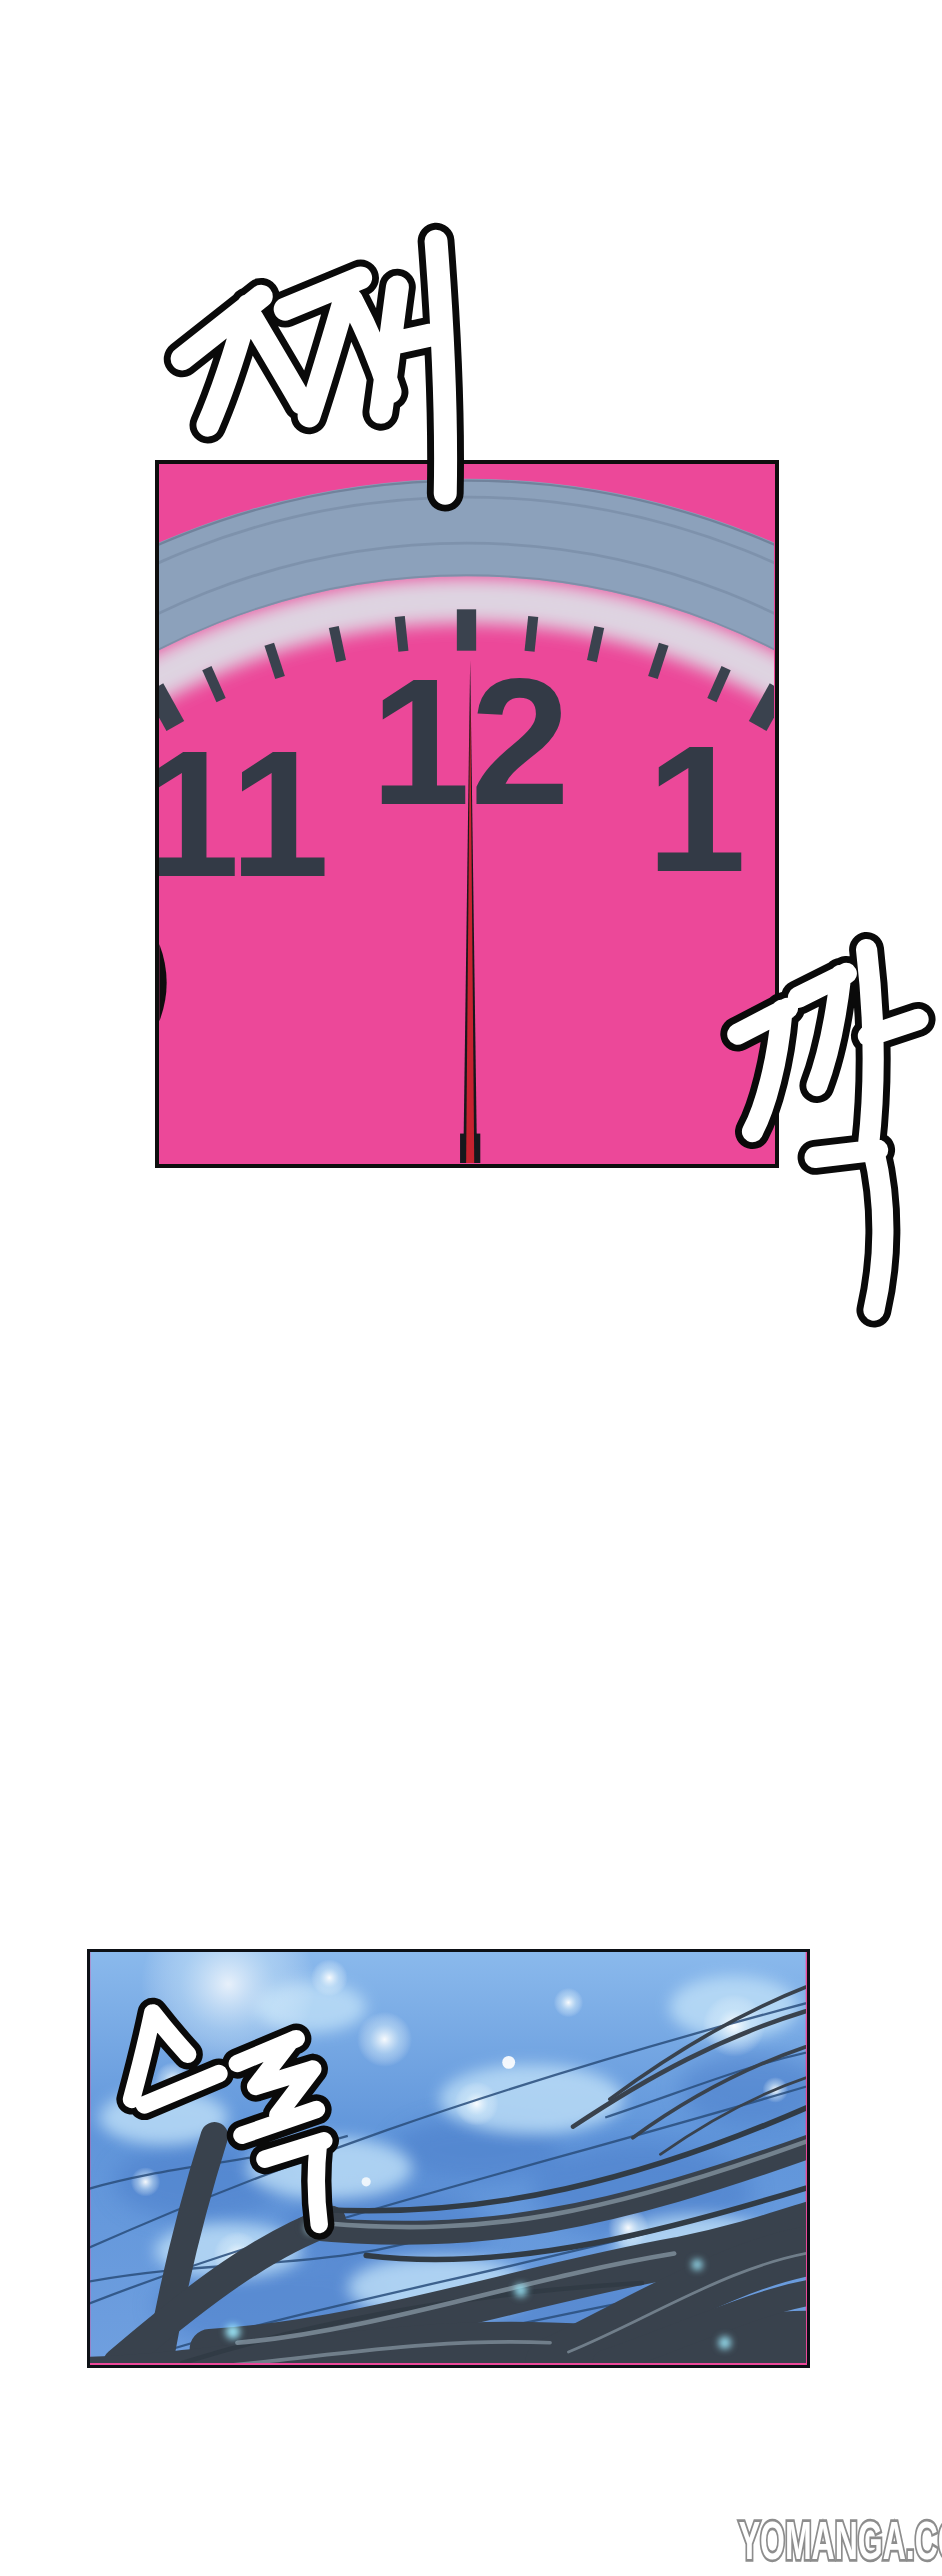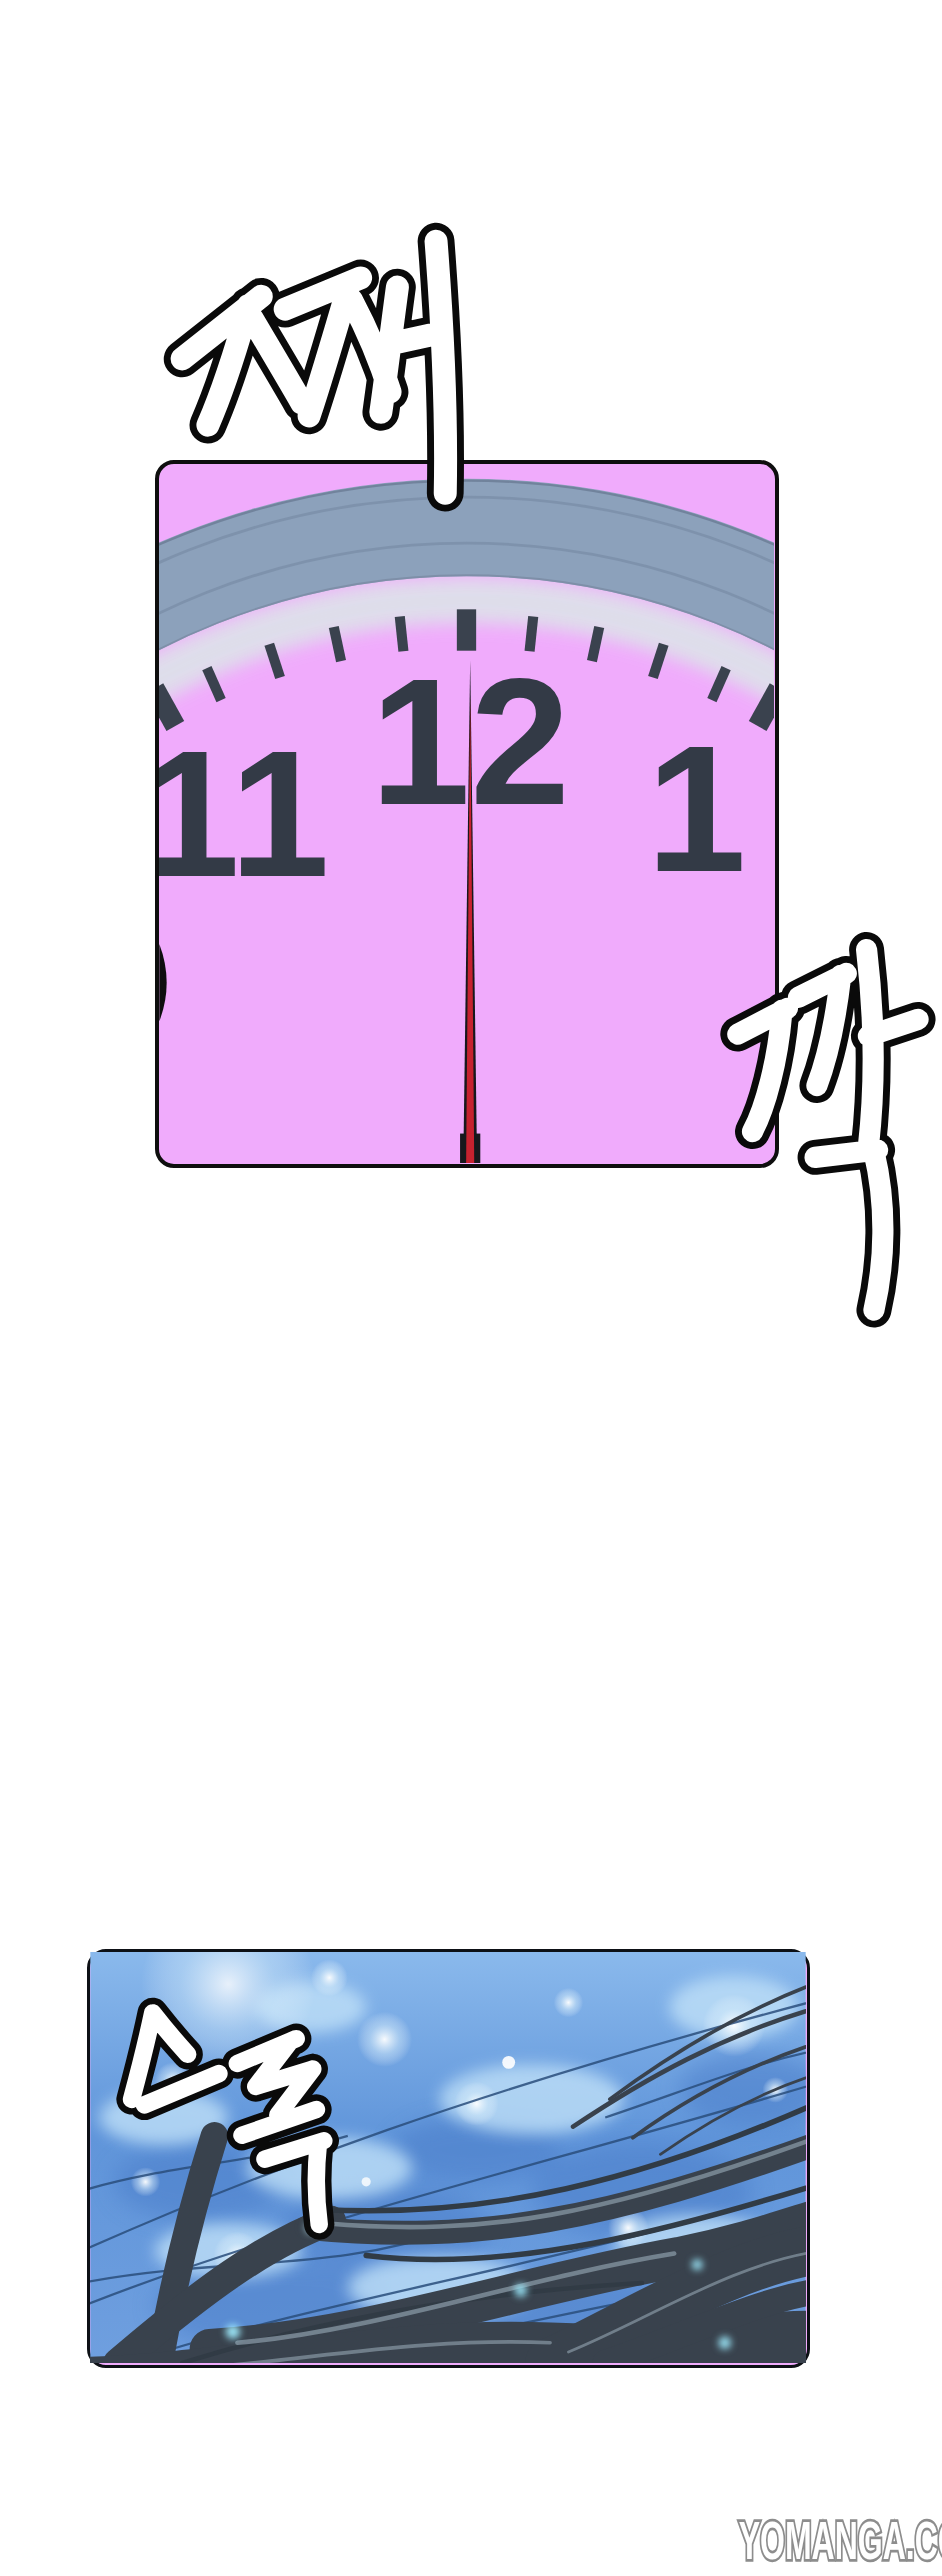--- a/index.html
+++ b/index.html
@@ -1,19 +1,19 @@
 <!DOCTYPE html>
 <html style="font-size:14.7px"><head>
 <meta charset="utf-8">
 <style>
   html,body{margin:0;padding:0;background:#ffffff;}
   body{width:942px;height:2576px;position:relative;overflow:hidden;
        font-family:"Liberation Sans", sans-serif;}
   .page{position:absolute;inset:0;background:#ffffff;}
-  .panel{position:absolute;background:#f0abfc;box-sizing:border-box;border-radius:19px;}
+  .panel{position:absolute;background:#ec4899;box-sizing:border-box;}
   #clock-panel{left:155px;top:460px;width:624px;height:708px;border:4.6px solid #0e0e0e;}
   #water-panel{left:87px;top:1949px;width:723px;height:419px;border:3.7px solid #0d1015;}
   .panel svg{display:block;}
   #sfx-overlay{position:absolute;left:0;top:0;width:942px;height:2576px;pointer-events:none;}
   .sfx-outline{fill:none;stroke:#0a0a0a;stroke-linecap:round;stroke-linejoin:round;}
   .sfx-core{fill:none;stroke:#ffffff;stroke-linecap:round;stroke-linejoin:round;}
   .clock-number{fill:#333a46;font-family:"Liberation Sans", sans-serif;font-weight:bold;
                 font-size:195px;text-anchor:middle;}
   .watermark-text{font-family:"Liberation Sans", sans-serif;font-weight:bold;font-size:58px;
                   fill:#ffffff;stroke:#8d8d8d;stroke-width:6px;paint-order:stroke;}

